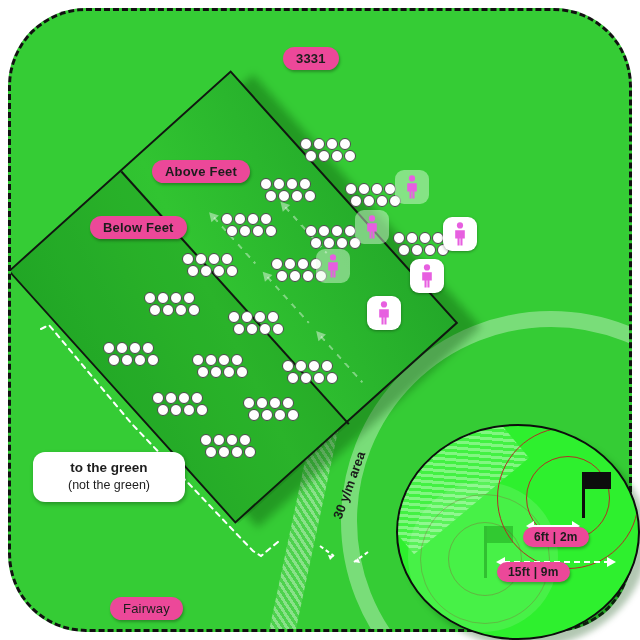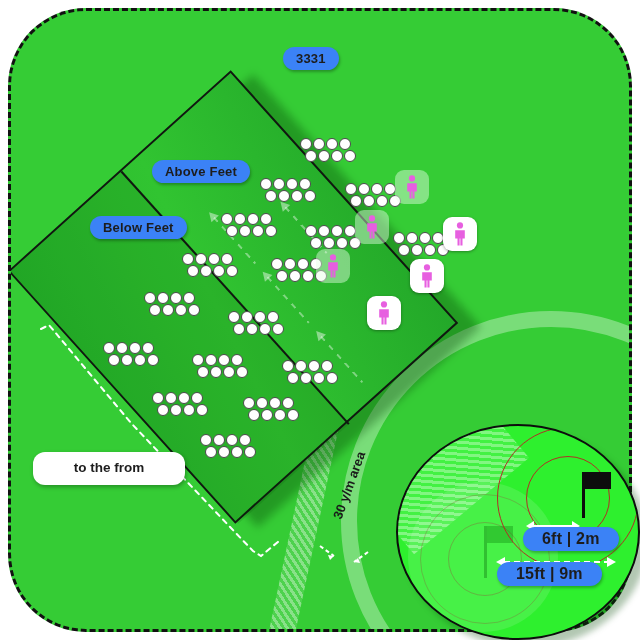--- a/index.html
+++ b/index.html
@@ -66,26 +66,26 @@
     position:absolute;width:34px;height:34px;border-radius:9px;
     display:flex;align-items:center;justify-content:center;
     box-shadow:0 1px 3px rgba(0,0,0,.35);
   }
   .player.white{background:#ffffff;}
   .player.ghost{background:rgba(230,255,230,.45);box-shadow:none;}
   .player svg{display:block;}
 
   
   .pill{
-    position:absolute;background:#3b82f6;border-radius:14px;
+    position:absolute;background:#ec4899;border-radius:14px;
     padding:4px 13px;font-size:13px;font-weight:bold;color:#1d1d1d;
     white-space:nowrap;box-shadow:1px 2px 3px rgba(0,0,0,.28);
     letter-spacing:.2px;
   }
-  .pill.small{font-size:16px;padding:3px 19px;}
+  .pill.small{font-size:12px;padding:3px 11px;}
 
   
   .note{
     position:absolute;left:33px;top:452px;width:140px;
     background:#ffffff;border-radius:12px;padding:7px 6px 8px;
     text-align:center;font-size:12.5px;color:#1d1d1d;line-height:1.35;
     box-shadow:1px 2px 4px rgba(0,0,0,.3);
   }
   .note .b{font-weight:bold;font-size:13.5px;}
 
@@ -373,31 +373,33 @@
         <svg width="20" height="24" viewBox="0 0 20 24">
           <circle cx="10" cy="3.4" r="3.1" fill="#E75FE0"></circle>
           <path d="M5.2 8.2h9.6v8.2h-2.3v7.2h-2.1v-7.2h-0.8v7.2h-2.1v-7.2H5.2z" fill="#E75FE0"></path>
         </svg>
       </div>
     </div>
 
   <div class="pill" style="left:283px;top:47px;">3331</div>
   <div class="pill" style="left:152px;top:160px;">Above Feet</div>
   <div class="pill" style="left:90px;top:216px;">Below Feet</div>
+  <div class="pill" style="left:110px;top:597px;font-weight:normal;">Fairway</div>
 
   <div class="bandLabel">30 y/m area</div>
   <svg style="position:absolute;left:316px;top:528px;" width="60" height="46">
     <path d="M4,18 L18,28" stroke="#fff" stroke-width="2" fill="none" stroke-dasharray="4 3"></path>
     <path d="M18,28 l-6,-1 l2,5 z" fill="#fff"></path>
     <path d="M52,24 L38,34" stroke="#fff" stroke-width="2" fill="none" stroke-dasharray="4 3"></path>
     <path d="M38,34 l6,1 l-2,-5 z" fill="#fff"></path>
   </svg>
 
   <div class="note">
-    <div class="b">to the from</div>
+    <div class="b">to the green</div>
+    <div>(not the green)</div>
   </div>
 
   <div class="insetShadow"></div>
   <div class="inset">
     <div class="insetHatch"></div>
 
     <div class="ghostGreen"></div>
     <div class="ghostRingBig"></div>
     <div class="ghostRing"></div>
     <div class="flagPole g" style="left:86px;top:100px;height:52px;"></div>

